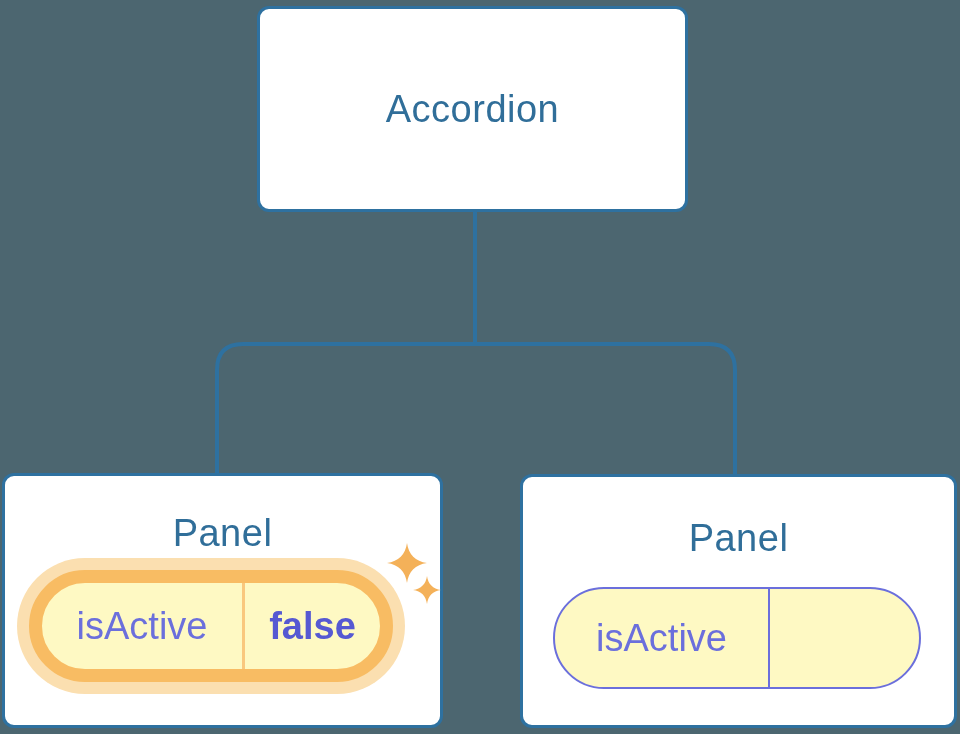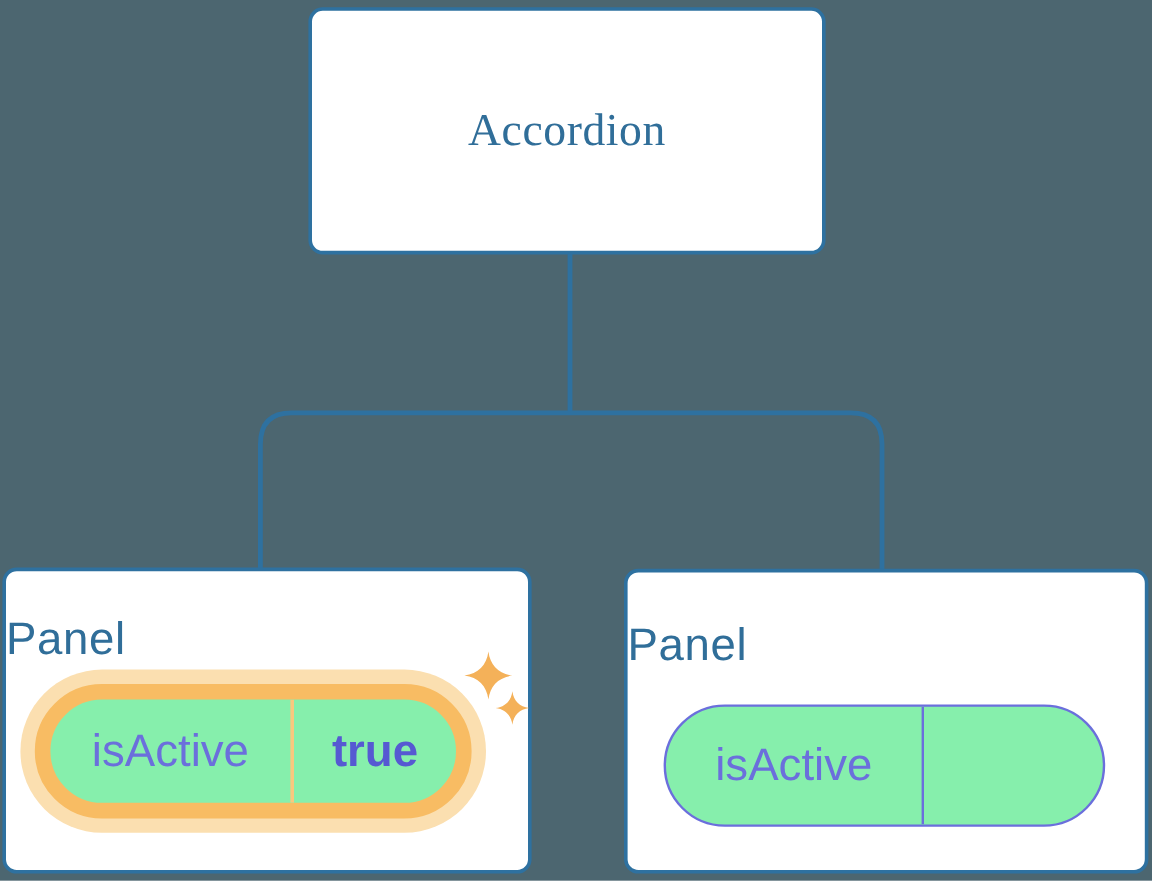--- a/index.html
+++ b/index.html
@@ -35,50 +35,49 @@
     height: 200px;
     display: flex;
     align-items: center;
     justify-content: center;
   }
   .node-title {
     color: #306E99;
     font-size: 38px;
     font-weight: 500;
     letter-spacing: 0.5px;
-    font-family: Liberation Serif, serif;
   }
   .panel-left {
     left: 2px;
     top: 473px;
     width: 435px;
     height: 249px;
   }
   .panel-right {
     left: 520px;
     top: 474px;
     width: 431px;
     height: 248px;
   }
   .panel-title {
     position: absolute;
     left: 0;
     right: 0;
-    text-align: left;
+    text-align: center;
     color: #306E99;
     font-size: 38px;
     font-weight: 500;
     letter-spacing: 0.5px;
   }
   .panel-left .panel-title { top: 36px; }
   .panel-right .panel-title { top: 40px; }
 
   .pill {
     position: absolute;
-    background: #86efac;
+    background: #fef9c3;
     border-radius: 999px;
     display: flex;
     align-items: stretch;
     overflow: hidden;
     box-sizing: content-box;
   }
   .pill-active {
     left: 24px;
     top: 94px;
     width: 338px;
@@ -137,21 +136,21 @@
   <div class="node accordion-node">
     <span class="node-title">Accordion</span>
   </div>
 
   <div class="node panel-left">
     <div class="panel-title">Panel</div>
 
     <div class="pill pill-active">
       <div class="pill-cell cell-key">isActive</div>
       <div class="pill-divider"></div>
-      <div class="pill-cell cell-value cell-value-bold">true</div>
+      <div class="pill-cell cell-value cell-value-bold">false</div>
     </div>
 
     <svg class="sparkles" viewBox="0 0 62 68" xmlns="http://www.w3.org/2000/svg">
       <path fill="#F4B159" d="M27 5 C28.5 16.5 35.5 23.5 47 25 C35.5 26.5 28.5 33.5 27 45 C25.5 33.5 18.5 26.5 7 25 C18.5 23.5 25.5 16.5 27 5 Z"></path>
       <path fill="#F4B159" d="M47 38 C48.05 46.05 52.95 50.95 61 52 C52.95 53.05 48.05 57.95 47 66 C45.95 57.95 41.05 53.05 33 52 C41.05 50.95 45.95 46.05 47 38 Z"></path>
     </svg>
   </div>
 
   <div class="node panel-right">
     <div class="panel-title">Panel</div>

